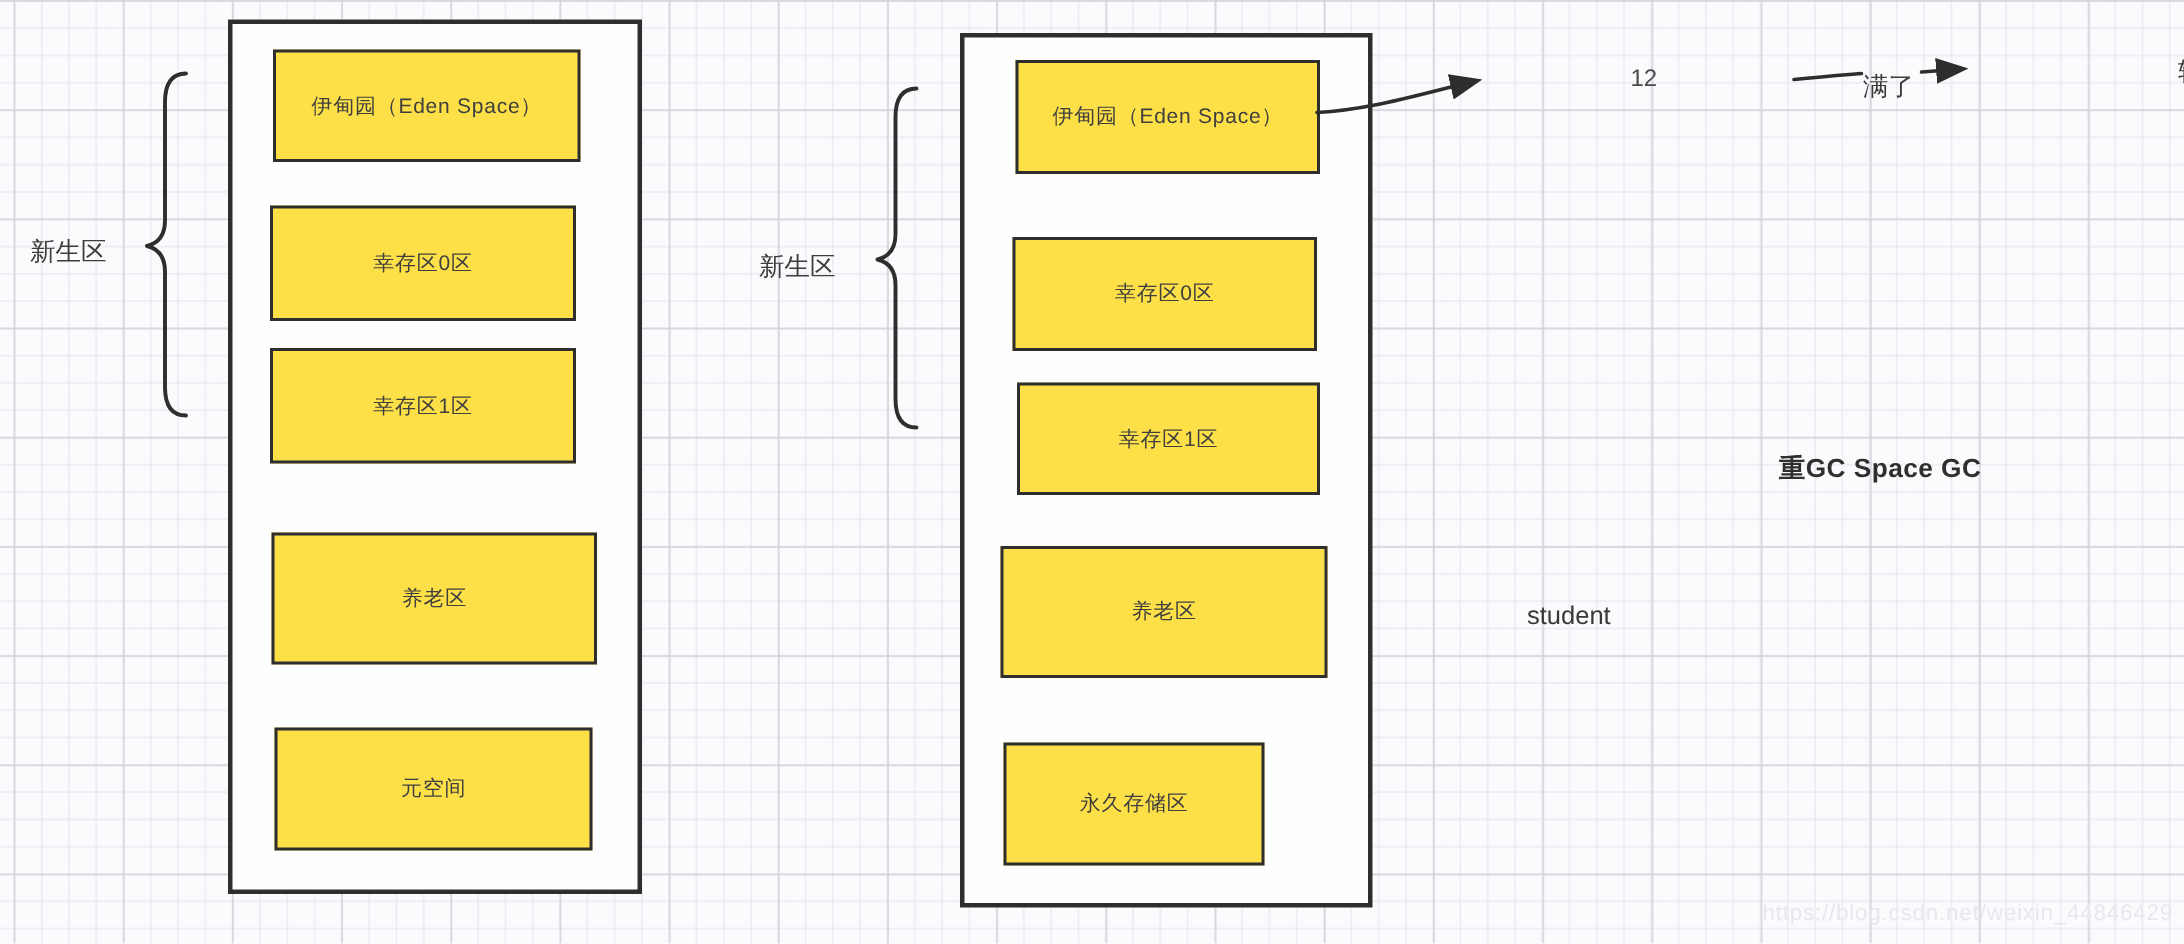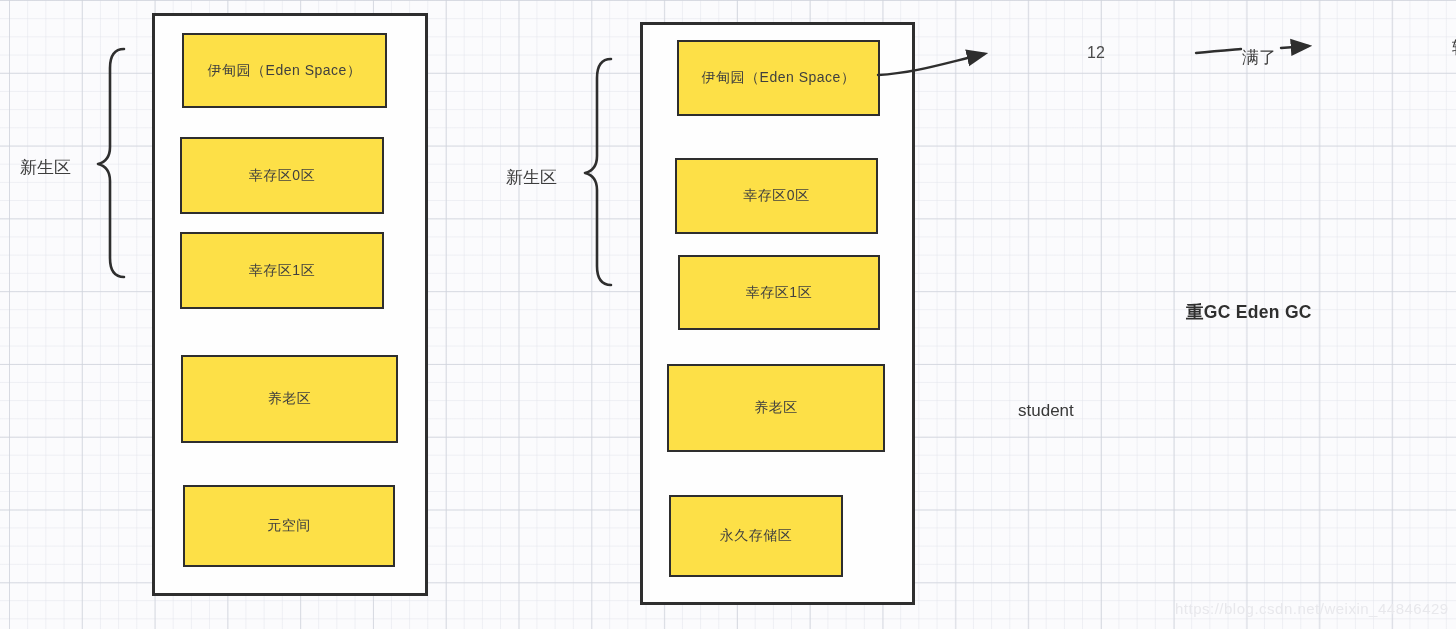--- a/index.html
+++ b/index.html
@@ -124,17 +124,17 @@
       </marker>
     </defs>
     <path class="arrow" d="M 878 75 C 915 73, 945 63, 984 54" marker-end="url(#ah)"></path>
     <path class="arrow" d="M 1196 53 C 1216 51, 1229 50, 1241 49"></path>
     <path class="arrow" d="M 1281 48 L 1308 46" marker-end="url(#ah)"></path>
   </svg>
 
   <div class="txt ten">12</div>
   <div class="txt manle">满了</div>
   <div class="txt qinggc">轻GC</div>
-  <div class="txt zhonggc">重GC  Eden GC</div>
+  <div class="txt zhonggc">重GC  Space GC</div>
   <div class="txt student">student</div>
   <div class="txt watermark">https://blog.csdn.net/weixin_44846429</div>
 
 </div>
 
 </body></html>

